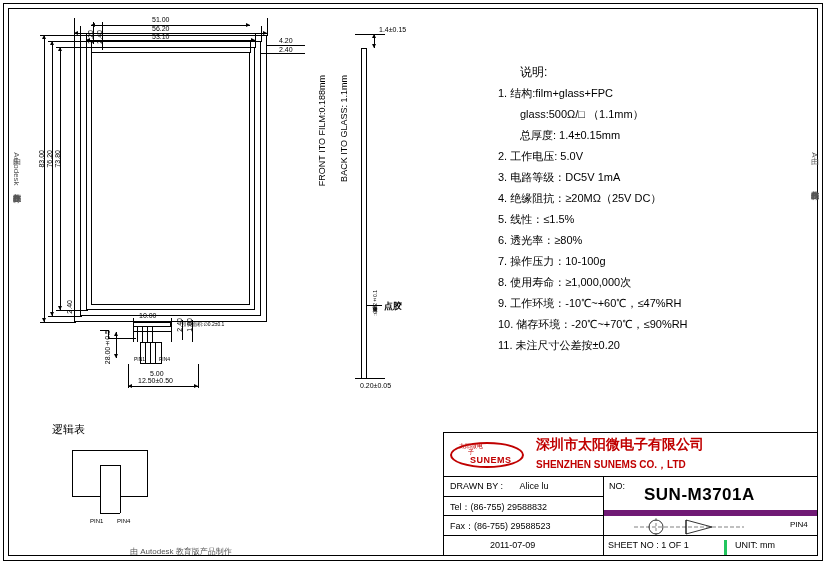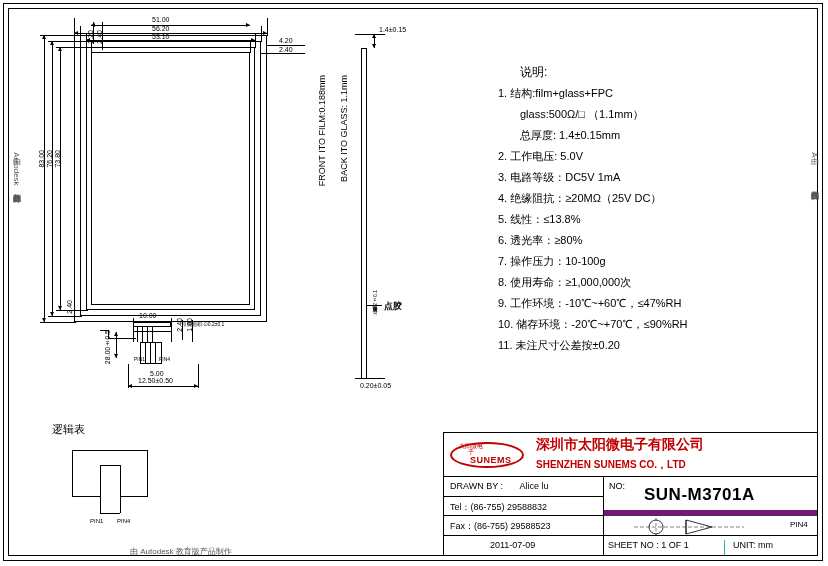--- a/index.html
+++ b/index.html
@@ -48,21 +48,21 @@
   .tb-left{position:absolute;left:0;top:0;width:160px;height:78px;border-right:1px solid #000;box-sizing:border-box;}
   .tb-row{height:19.5px;border-bottom:1px solid #000;box-sizing:border-box;font-size:9px;padding:4px 0 0 6px;white-space:nowrap;}
   .tb-row:last-child{border-bottom:none;}
   .tb-mid{position:absolute;left:160px;top:0;width:213px;height:78px;}
   .tb-no{position:absolute;left:0;top:0;width:213px;height:39px;border-bottom:6px solid #701a75;box-sizing:border-box;}
   .tb-no .lbl{position:absolute;left:5px;top:4px;font-size:9px;}
   .tb-no .val{position:absolute;left:40px;top:8px;font-size:17px;font-weight:bold;letter-spacing:.5px;}
   .tb-proj{position:absolute;left:0;top:39px;width:213px;height:20px;border-bottom:1px solid #000;box-sizing:border-box;}
   .tb-sheet{position:absolute;left:0;top:59px;width:213px;height:19px;}
   .tb-sheet .c1{position:absolute;left:4px;top:4px;font-size:9px;}
-  .tb-sheet .c2{position:absolute;left:120px;top:4px;font-size:9px;border-left:1px solid #22c55e;padding-left:8px;height:15px;}
+  .tb-sheet .c2{position:absolute;left:120px;top:4px;font-size:9px;border-left:3px solid #22c55e;padding-left:8px;height:15px;}
   
   .proj-sym{position:absolute;left:30px;top:2px;width:110px;height:16px;}
 </style>
 </head>
 <body>
 
 <div id="sheet">
   <div class="border-outer"></div>
   <div class="border-inner"></div>
 
@@ -170,21 +170,21 @@
   <div class="ln hl" style="left:366px;top:305px;width:16px;"></div>
 
   <div id="notes">
     <div class="nline" style="font-size:12px;padding-left:22px;">说明:</div>
     <div class="nline">1. 结构:film+glass+FPC</div>
     <div class="nline ind">glass:500Ω/□ （1.1mm）</div>
     <div class="nline ind">总厚度: 1.4±0.15mm</div>
     <div class="nline">2. 工作电压: 5.0V</div>
     <div class="nline">3. 电路等级：DC5V 1mA</div>
     <div class="nline">4. 绝缘阻抗：≥20MΩ（25V DC）</div>
-    <div class="nline">5. 线性：≤13.8%</div>
+    <div class="nline">5. 线性：≤1.5%</div>
     <div class="nline">6. 透光率：≥80%</div>
     <div class="nline">7. 操作压力：10-100g</div>
     <div class="nline">8. 使用寿命：≥1,000,000次</div>
     <div class="nline">9. 工作环境：-10℃~+60℃，≤47%RH</div>
     <div class="nline">10. 储存环境：-20℃~+70℃，≤90%RH</div>
     <div class="nline">11. 未注尺寸公差按±0.20</div>
   </div>
 
   <div class="txt9" style="left:52px;top:424px;font-size:11px;">逻辑表</div>
   <div class="rect" style="left:72px;top:450px;width:76px;height:46px;border-bottom:none;"></div>

